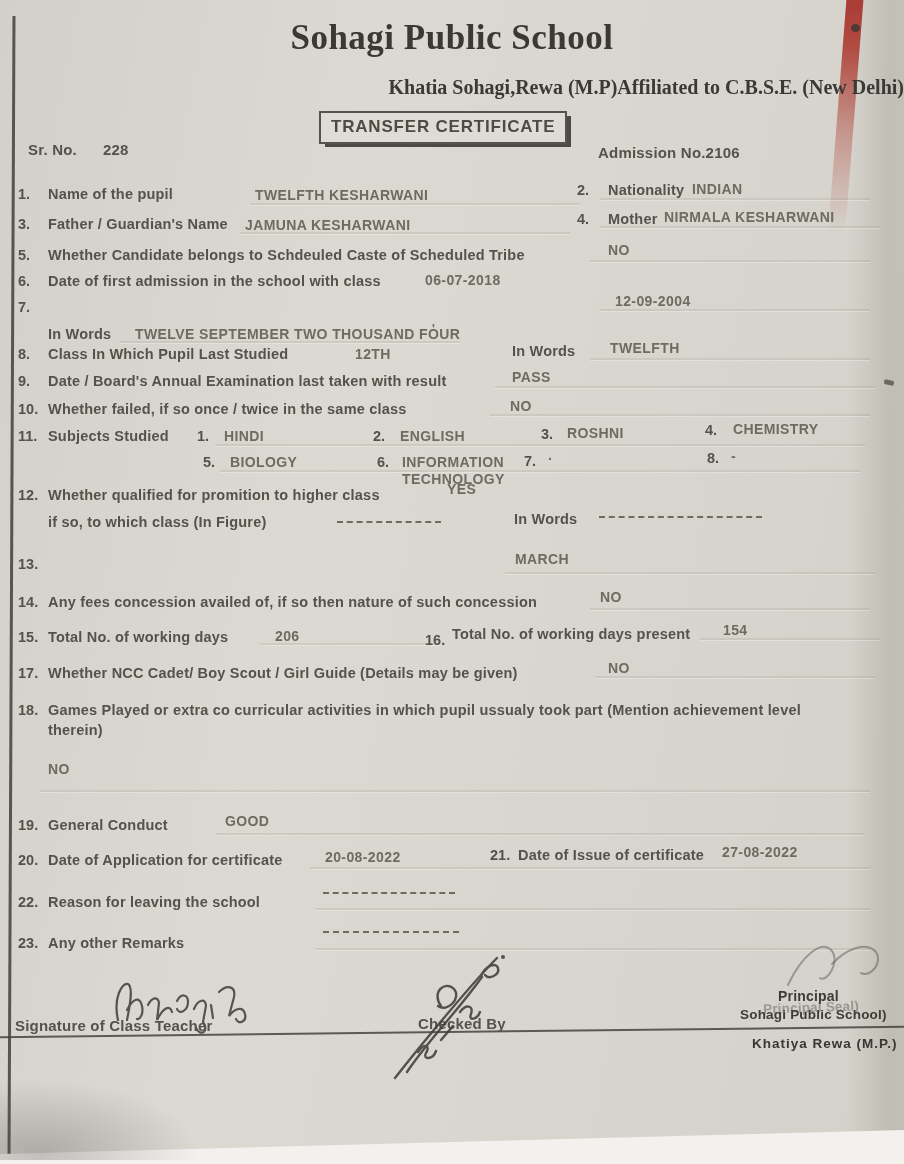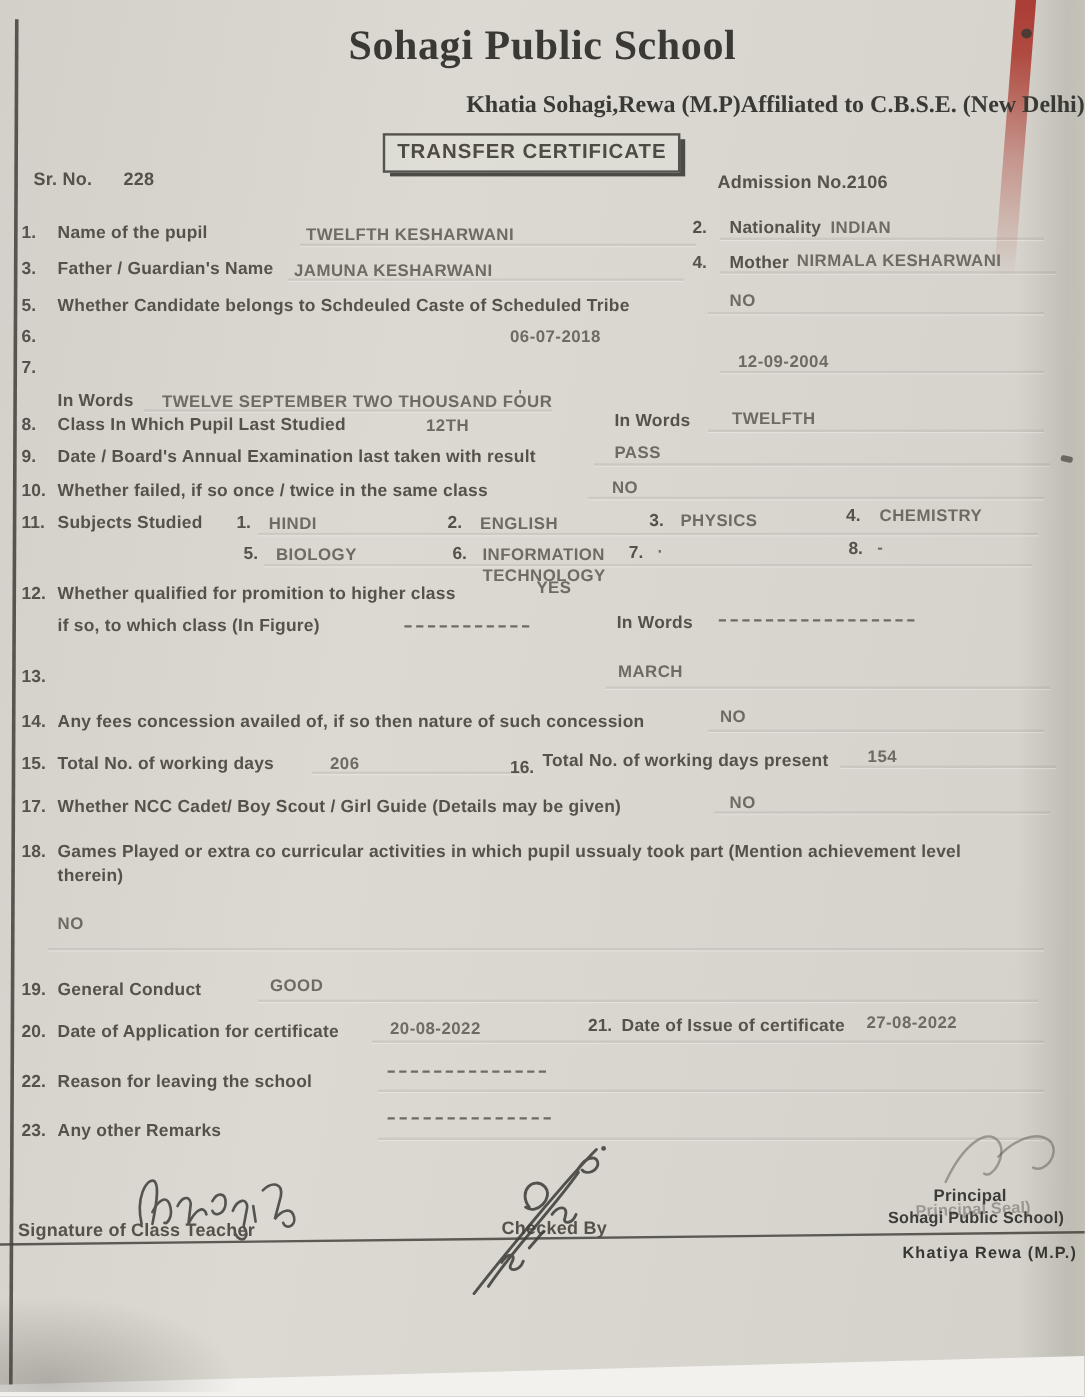--- a/index.html
+++ b/index.html
@@ -89,20 +89,21 @@
   <span class="v" style="left:245px;top:217px">JAMUNA KESHARWANI</span>
   <span class="num" style="left:577px;top:211px">4.</span>
   <span class="t" style="left:608px;top:211px">Mother</span>
   <span class="v" style="left:664px;top:209px">NIRMALA KESHARWANI</span>
 
   <span class="num" style="left:18px;top:247px">5.</span>
   <span class="t" style="left:48px;top:247px">Whether Candidate belongs to Schdeuled Caste of Scheduled Tribe</span>
   <span class="v" style="left:608px;top:242px">NO</span>
 
   <span class="num" style="left:18px;top:273px">6.</span>
+  <span class="t" style="left:48px;top:273px">Date of first admission in the school with class</span>
   <span class="v" style="left:425px;top:272px">06-07-2018</span>
 
   <span class="num" style="left:18px;top:299px">7.</span>
   <span class="v" style="left:615px;top:293px">12-09-2004</span>
   <span class="t" style="left:48px;top:326px">In Words</span>
   <span class="v" style="left:135px;top:326px">TWELVE SEPTEMBER TWO THOUSAND FOUR</span>
   <span class="v" style="left:432px;top:322px;font-size:12px">'</span>
 
   <span class="num" style="left:18px;top:346px">8.</span>
   <span class="t" style="left:48px;top:346px">Class In Which Pupil Last Studied</span>
@@ -118,21 +119,21 @@
   <span class="t" style="left:48px;top:401px">Whether failed, if so once / twice in the same class</span>
   <span class="v" style="left:510px;top:398px">NO</span>
 
   <span class="num" style="left:18px;top:428px">11.</span>
   <span class="t" style="left:48px;top:428px">Subjects Studied</span>
   <span class="num" style="left:197px;top:428px">1.</span>
   <span class="v" style="left:224px;top:428px">HINDI</span>
   <span class="num" style="left:373px;top:428px">2.</span>
   <span class="v" style="left:400px;top:428px">ENGLISH</span>
   <span class="num" style="left:541px;top:426px">3.</span>
-  <span class="v" style="left:567px;top:425px">PHYSICS</span>
+  <span class="v" style="left:567px;top:425px">ROSHNI</span>
   <span class="num" style="left:705px;top:422px">4.</span>
   <span class="v" style="left:733px;top:421px">CHEMISTRY</span>
   <span class="num" style="left:203px;top:454px">5.</span>
   <span class="v" style="left:230px;top:454px">BIOLOGY</span>
   <span class="num" style="left:377px;top:454px">6.</span>
   <span class="v" style="left:402px;top:454px">INFORMATION</span>
   <span class="num" style="left:524px;top:453px">7.</span>
   <span class="v" style="left:548px;top:451px">·</span>
   <span class="num" style="left:707px;top:450px">8.</span>
   <span class="v" style="left:731px;top:448px">-</span>

